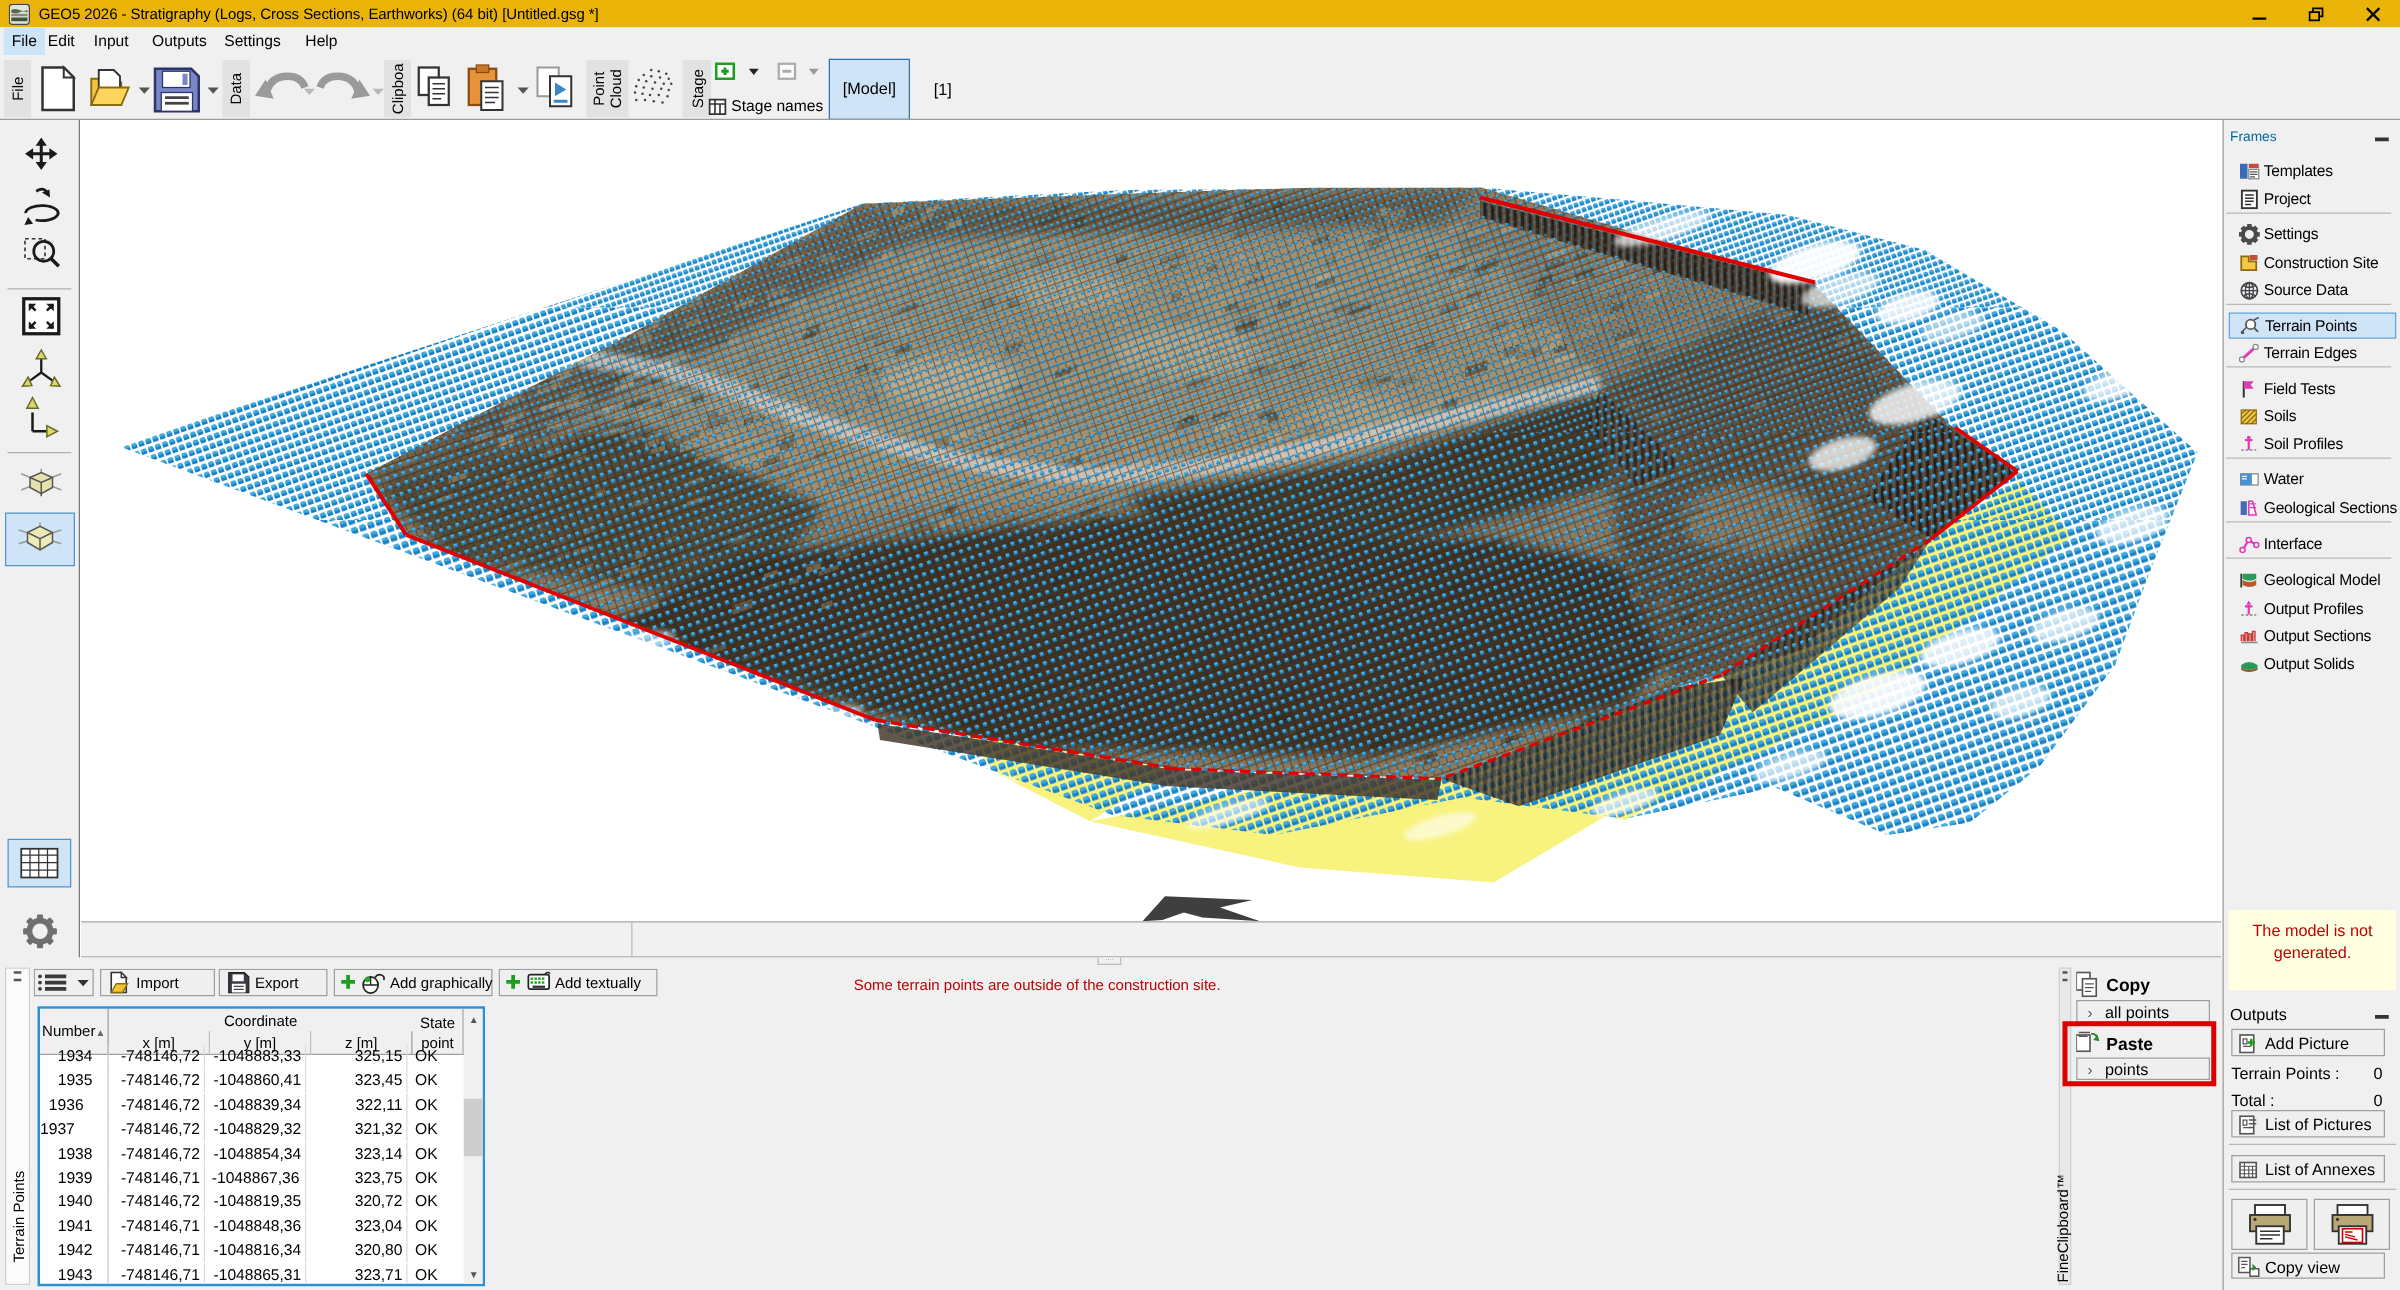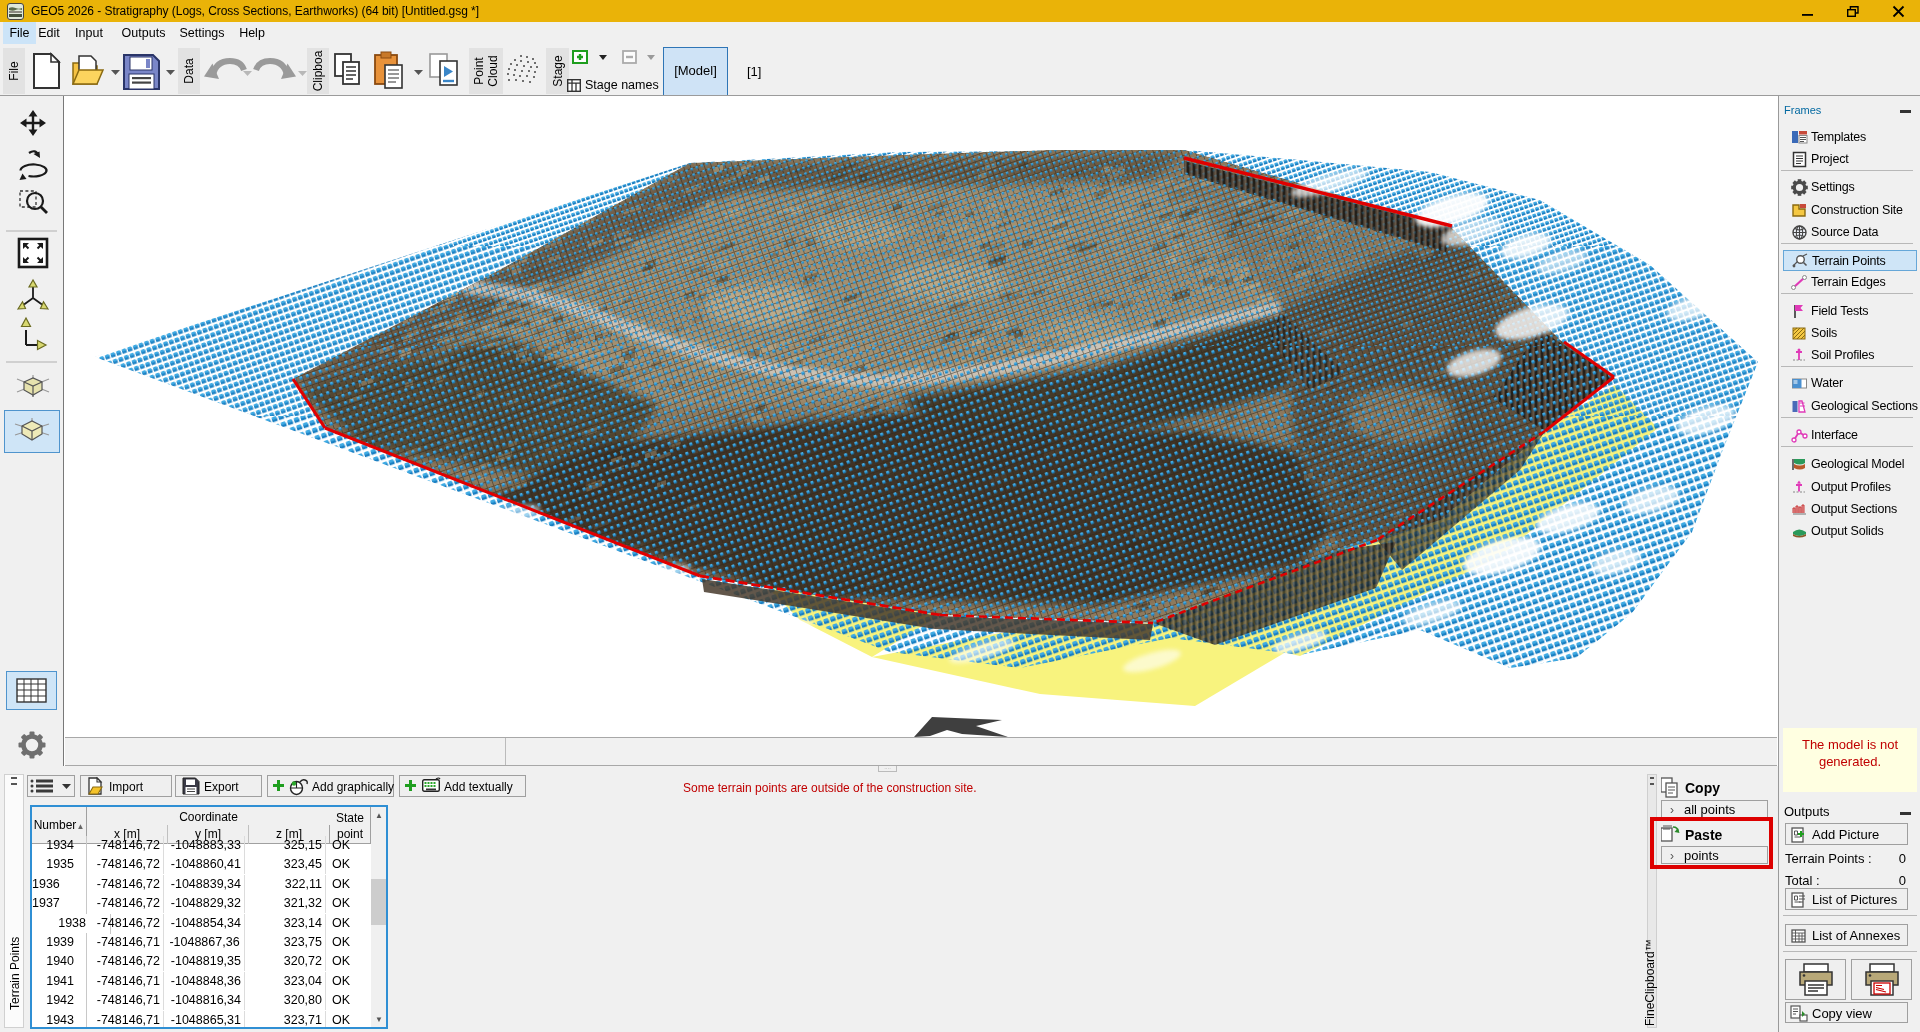--- a/index.html
+++ b/index.html
@@ -27,21 +27,21 @@
  </g>
  <path d="M98.5 6.5 L108.5 16.5 M108.5 6.5 L98.5 16.5" stroke="#000" stroke-width="1.8"></path>
 </svg>
 </div>
 <div class="abs" style="left:0;top:22px;width:1920px;height:23px;background:#f0f0f0">
     <div class="abs" style="left:3px;top:0;width:33px;height:22px;background:#cce4f8;text-align:center;line-height:22px;font-size:12.5px">File</div>
     <div class="abs" style="left:36px;top:0;width:26px;height:22px;text-align:center;line-height:22px;font-size:12.5px">Edit</div>
     <div class="abs" style="left:72px;top:0;width:34px;height:22px;text-align:center;line-height:22px;font-size:12.5px">Input</div>
     <div class="abs" style="left:116px;top:0;width:55px;height:22px;text-align:center;line-height:22px;font-size:12.5px">Outputs</div>
     <div class="abs" style="left:175px;top:0;width:54px;height:22px;text-align:center;line-height:22px;font-size:12.5px">Settings</div>
-    <div class="abs" style="left:234px;top:0;width:36px;height:22px;text-align:center;line-height:22px;font-size:12.5px">Help</div>
+    <div class="abs" style="left:234px;top:0;width:36px;height:22px;text-align:right;line-height:22px;font-size:12.5px">Help</div>
   </div>
 <div class="abs" style="left:0;top:45px;width:1920px;height:51px;background:#f0f0f0">
     <div class="vlabel" style="left:3px;top:3px;width:22px;height:46px">
       <span>File</span>
     </div>
     <div class="vlabel" style="left:178px;top:3px;width:22px;height:46px">
       <span>Data</span>
     </div>
     <div class="vlabel" style="left:307px;top:3px;width:22px;height:46px">
       <span>Clipboa</span>
@@ -1260,35 +1260,35 @@
         <div class="abs" style="left:298px;top:0;width:40px;line-height:19px;padding-left:2px">OK</div>
       </div>
       <div class="abs" style="left:0;top:48.4px;width:339px;height:19.4px;font-size:12.5px">
         <div class="abs" style="left:0;top:0;width:55px;height:20px;border-right:1px solid #c8c8c8;text-align:right;padding-right:12px;line-height:19px">1935</div>
         <div class="abs" style="left:55px;top:0;width:77px;text-align:right;line-height:19px;border-right:1px solid #dcdcdc;padding-right:3px">-748146,72</div>
         <div class="abs" style="left:136px;top:0;width:77px;text-align:right;line-height:19px;border-right:1px solid #dcdcdc;padding-right:3px">-1048860,41</div>
         <div class="abs" style="left:217px;top:0;width:77px;text-align:right;line-height:19px;border-right:1px solid #dcdcdc;padding-right:3px">323,45</div>
         <div class="abs" style="left:298px;top:0;width:40px;line-height:19px;padding-left:2px">OK</div>
       </div>
       <div class="abs" style="left:0;top:67.8px;width:339px;height:19.4px;font-size:12.5px">
-        <div class="abs" style="left:0;top:0;width:55px;height:20px;border-right:1px solid #c8c8c8;text-align:left;padding-right:12px;line-height:19px">1936</div>
+        <div class="abs" style="left:0;top:0;width:55px;height:20px;border-right:1px solid #c8c8c8;text-align:center;padding-right:12px;line-height:19px">1936</div>
         <div class="abs" style="left:55px;top:0;width:77px;text-align:right;line-height:19px;border-right:1px solid #dcdcdc;padding-right:3px">-748146,72</div>
         <div class="abs" style="left:136px;top:0;width:77px;text-align:right;line-height:19px;border-right:1px solid #dcdcdc;padding-right:3px">-1048839,34</div>
         <div class="abs" style="left:217px;top:0;width:77px;text-align:right;line-height:19px;border-right:1px solid #dcdcdc;padding-right:3px">322,11</div>
         <div class="abs" style="left:298px;top:0;width:40px;line-height:19px;padding-left:2px">OK</div>
       </div>
       <div class="abs" style="left:0;top:87.19999999999999px;width:339px;height:19.4px;font-size:12.5px">
         <div class="abs" style="left:0;top:0;width:55px;height:20px;border-right:1px solid #c8c8c8;padding-right:12px;line-height:19px">1937</div>
         <div class="abs" style="left:55px;top:0;width:77px;text-align:right;line-height:19px;border-right:1px solid #dcdcdc;padding-right:3px">-748146,72</div>
         <div class="abs" style="left:136px;top:0;width:77px;text-align:right;line-height:19px;border-right:1px solid #dcdcdc;padding-right:3px">-1048829,32</div>
         <div class="abs" style="left:217px;top:0;width:77px;text-align:right;line-height:19px;border-right:1px solid #dcdcdc;padding-right:3px">321,32</div>
         <div class="abs" style="left:298px;top:0;width:40px;line-height:19px;padding-left:2px">OK</div>
       </div>
       <div class="abs" style="left:0;top:106.6px;width:339px;height:19.4px;font-size:12.5px">
-        <div class="abs" style="left:0;top:0;width:79px;height:20px;border-right:1px solid #c8c8c8;text-align:right;padding-right:24px;line-height:19px">1938</div>
+        <div class="abs" style="left:0;top:0;width:55px;height:20px;border-right:1px solid #c8c8c8;text-align:right;padding-right:12px;line-height:19px">1938</div>
         <div class="abs" style="left:55px;top:0;width:77px;text-align:right;line-height:19px;border-right:1px solid #dcdcdc;padding-right:3px">-748146,72</div>
         <div class="abs" style="left:136px;top:0;width:77px;text-align:right;line-height:19px;border-right:1px solid #dcdcdc;padding-right:3px">-1048854,34</div>
         <div class="abs" style="left:217px;top:0;width:77px;text-align:right;line-height:19px;border-right:1px solid #dcdcdc;padding-right:3px">323,14</div>
         <div class="abs" style="left:298px;top:0;width:40px;line-height:19px;padding-left:2px">OK</div>
       </div>
       <div class="abs" style="left:0;top:126.0px;width:339px;height:19.4px;font-size:12.5px">
         <div class="abs" style="left:0;top:0;width:55px;height:20px;border-right:1px solid #c8c8c8;text-align:right;padding-right:12px;line-height:19px">1939</div>
         <div class="abs" style="left:55px;top:0;width:77px;text-align:right;line-height:19px;border-right:1px solid #dcdcdc;padding-right:3px">-748146,71</div>
         <div class="abs" style="left:136px;top:0;width:77px;text-align:center;line-height:19px;border-right:1px solid #dcdcdc;padding-right:3px">-1048867,36</div>
         <div class="abs" style="left:217px;top:0;width:77px;text-align:right;line-height:19px;border-right:1px solid #dcdcdc;padding-right:3px">323,75</div>

